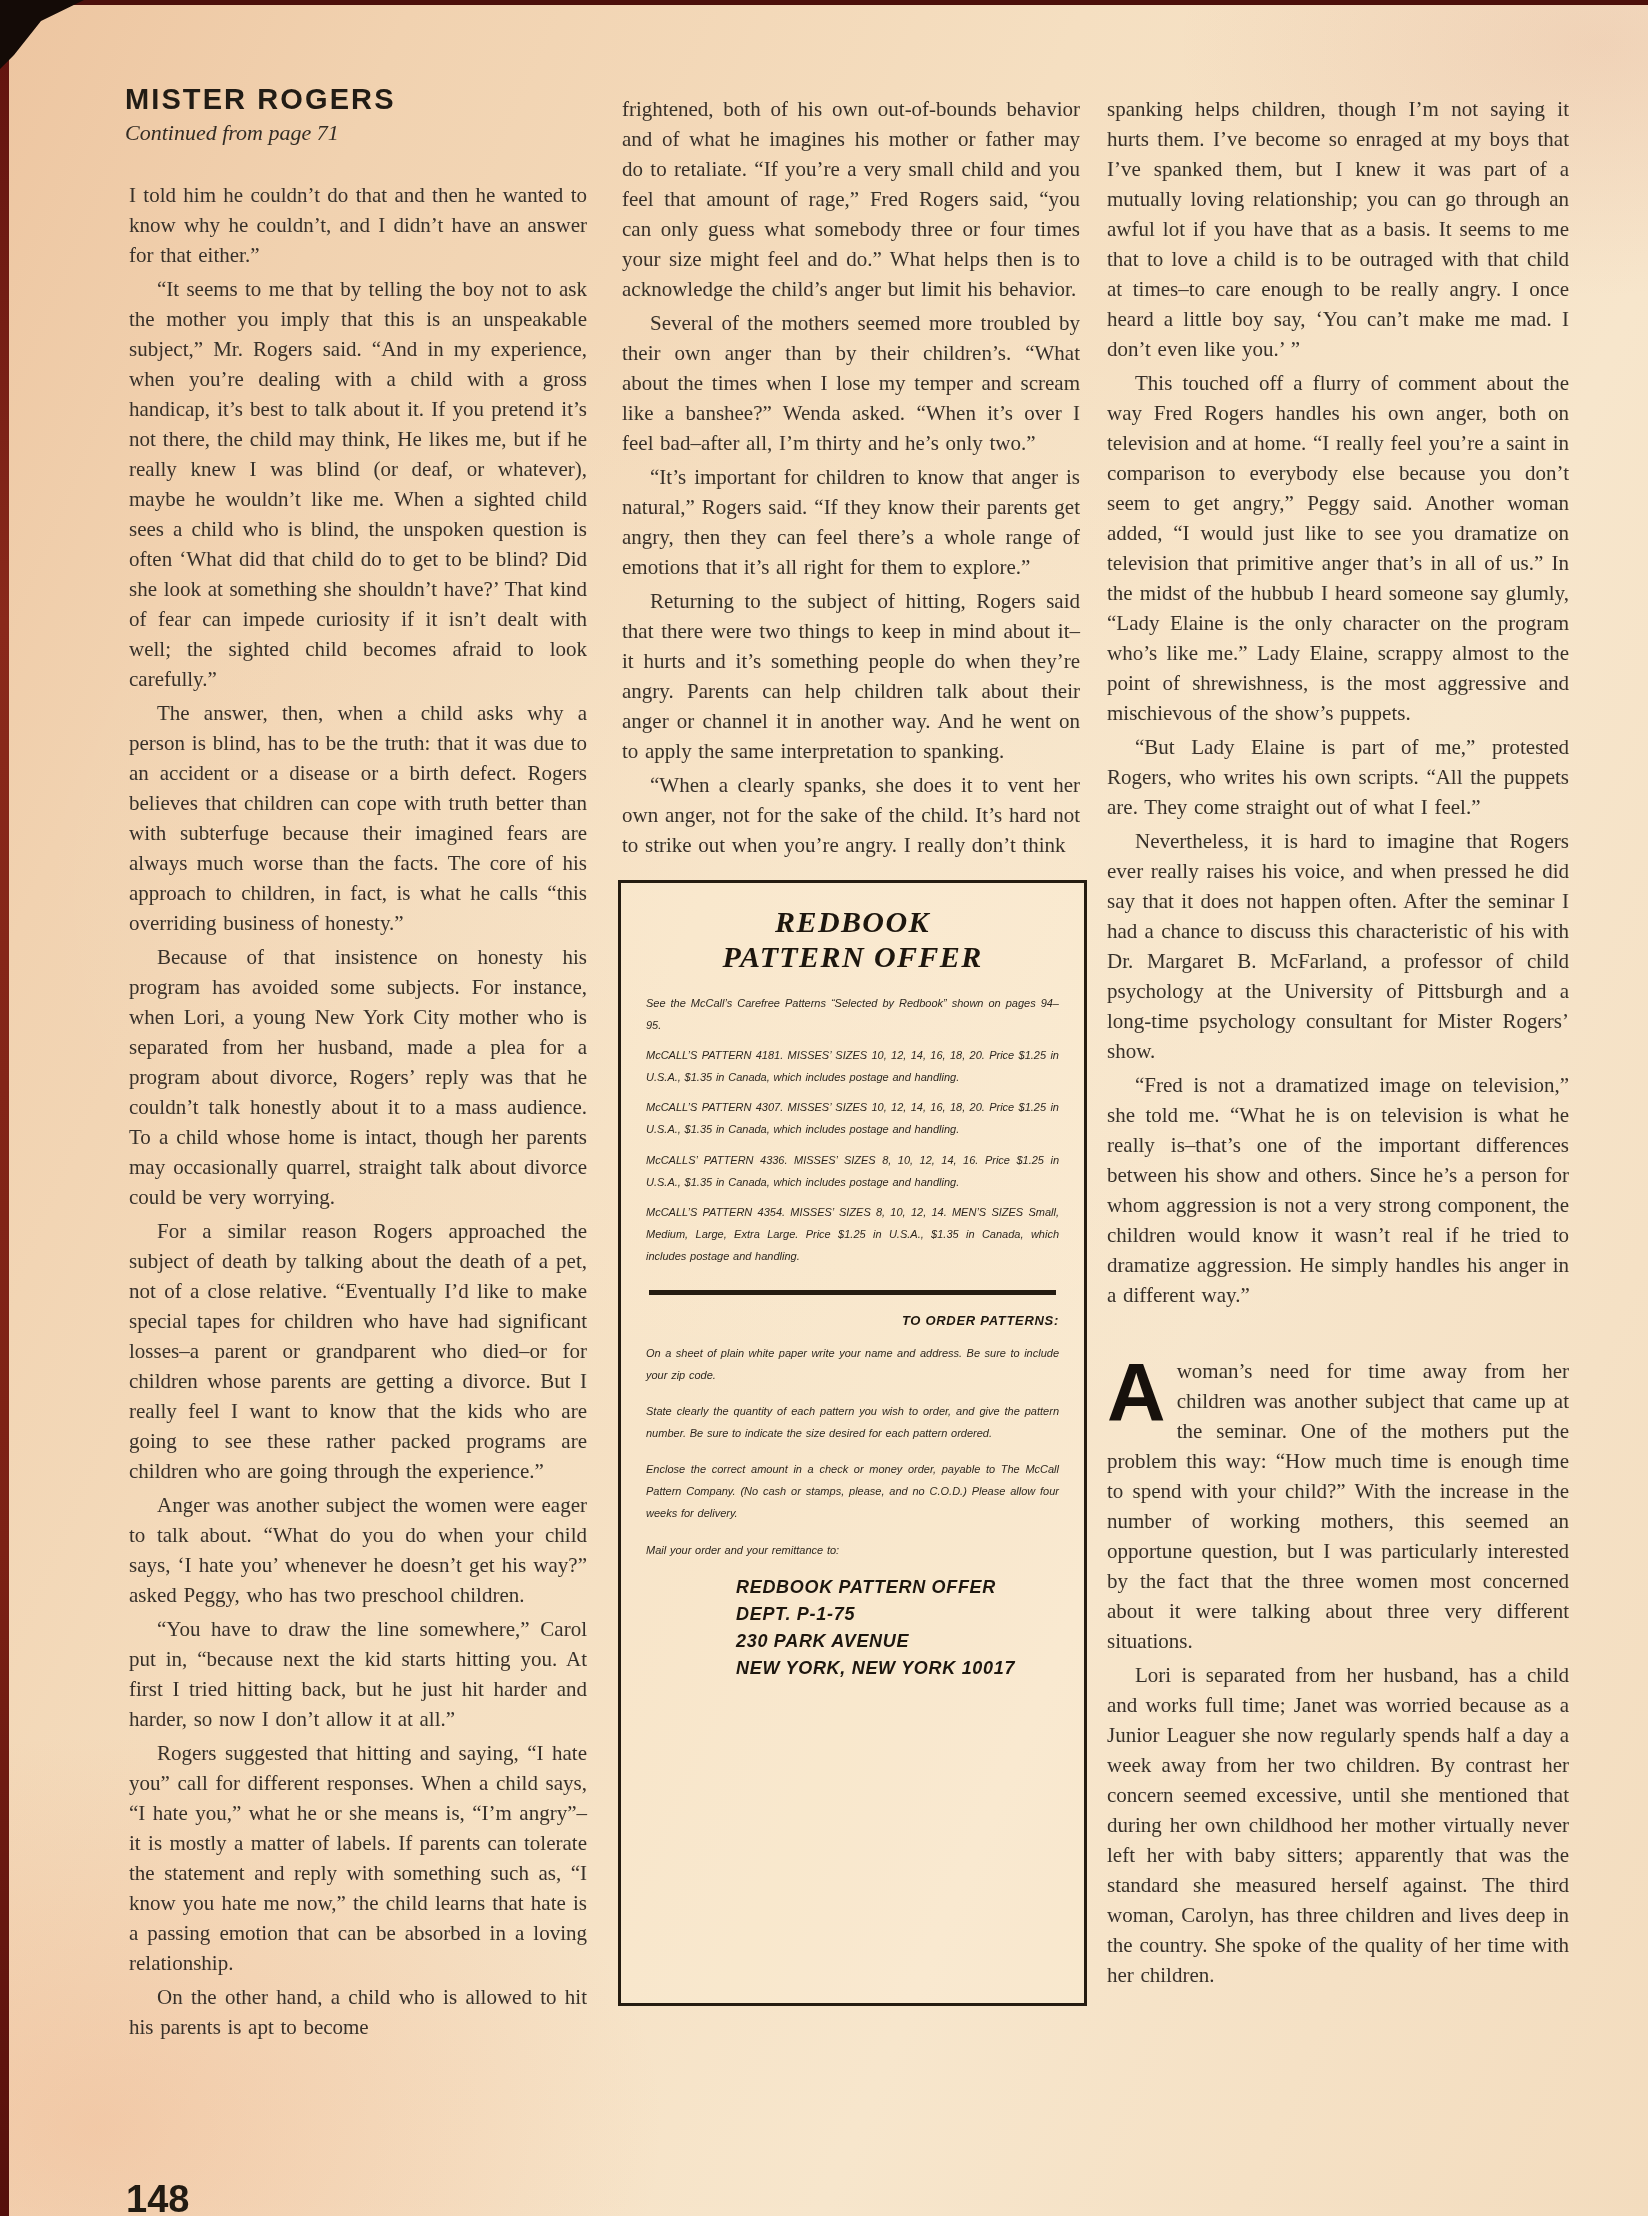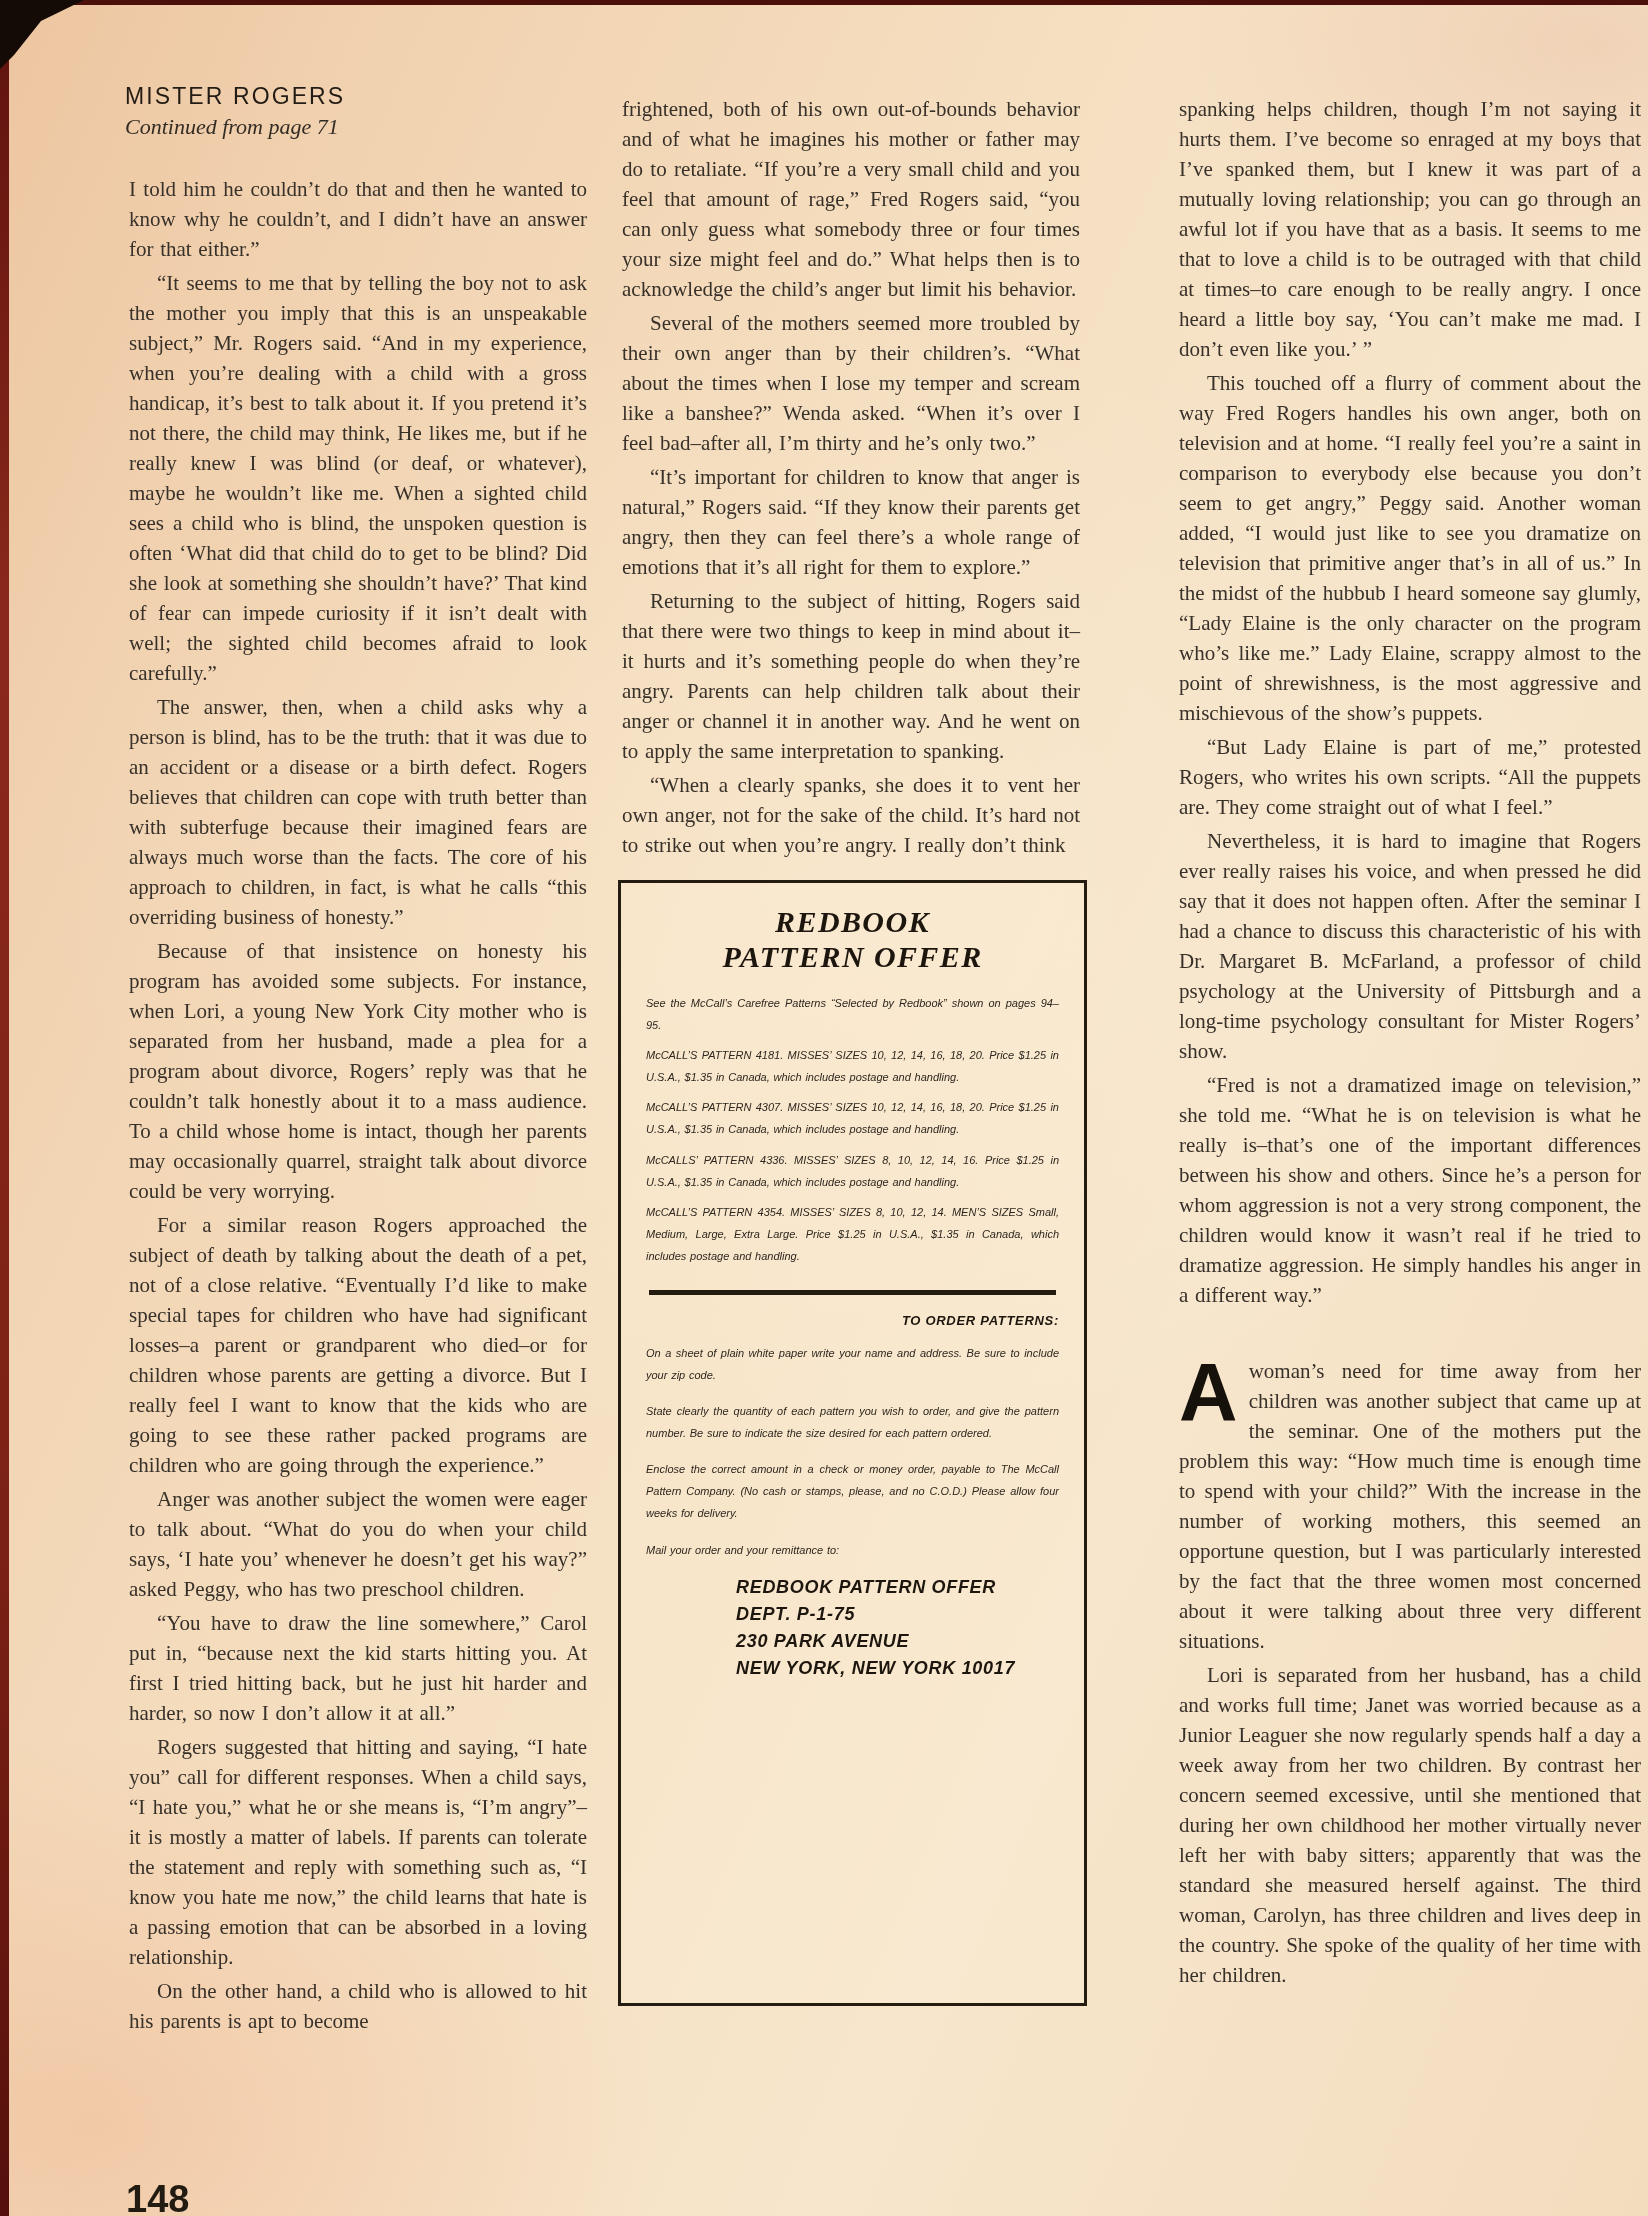--- a/index.html
+++ b/index.html
@@ -16,23 +16,23 @@
     color:#38312a;
   }
   .edge-left{position:absolute;left:0;top:0;width:9px;height:2216px;
     background:linear-gradient(180deg,#5e120e,#8a291b 28%,#7c2115 70%,#55100c);}
   .edge-top{position:absolute;left:0;top:0;width:1648px;height:4.9px;background:#4c100b;}
   .corner-tl{position:absolute;left:0;top:0;width:91px;height:70px;background:#140b07;
     clip-path:polygon(0 0,84px 0,41px 21px,14px 55px,0 69px);}
   .col{position:absolute;top:90px;width:466px;}
   .col1{left:125px;top:83px;}
   .col2{left:618px;}
-  .col3{left:1175px;width:470px;}
-  .art-title{font-family:"Liberation Sans", sans-serif;font-weight:normal;
-    font-size:23px;letter-spacing:2.1px;color:#221c15;}
+  .col3{left:1103px;width:470px;}
+  .art-title{font-family:"Liberation Sans", sans-serif;font-weight:bold;
+    font-size:29px;letter-spacing:2.1px;color:#221c15;}
   .art-cont{font-style:italic;font-size:22px;margin-top:4.2px;color:#332c24;}
   .art-header{margin-bottom:34px;}
   p.body{margin:4px;font-size:21px;line-height:30px;text-align:justify;
     text-indent:28px;word-spacing:1.4px;color:#38312a;}
   p.body.noind{text-indent:0;}
   p.sectionbreak{margin-top:46px;text-indent:0;}
   .dropcap{float:left;font-family:"Liberation Sans", sans-serif;font-weight:bold;
     font-size:81px;line-height:60px;margin:5.6px 11.2px 0 0;color:#17110c;}
   
   .pattern-box{margin-top:19.7px;box-sizing:border-box;width:469px;height:1126px;

